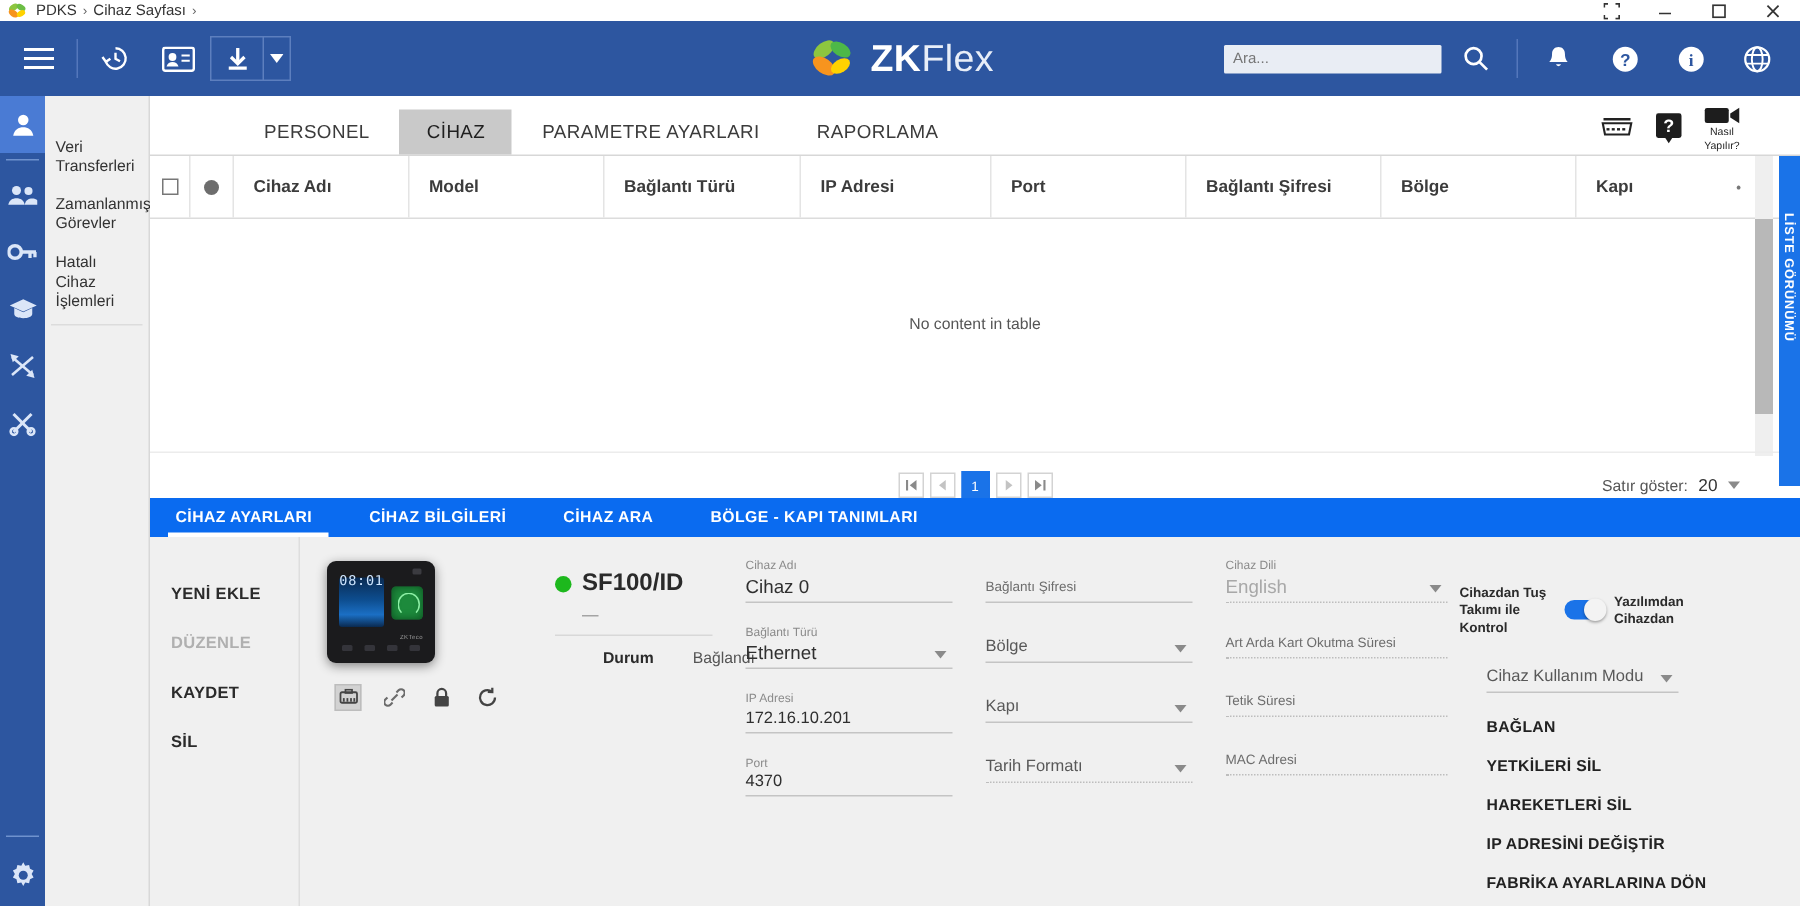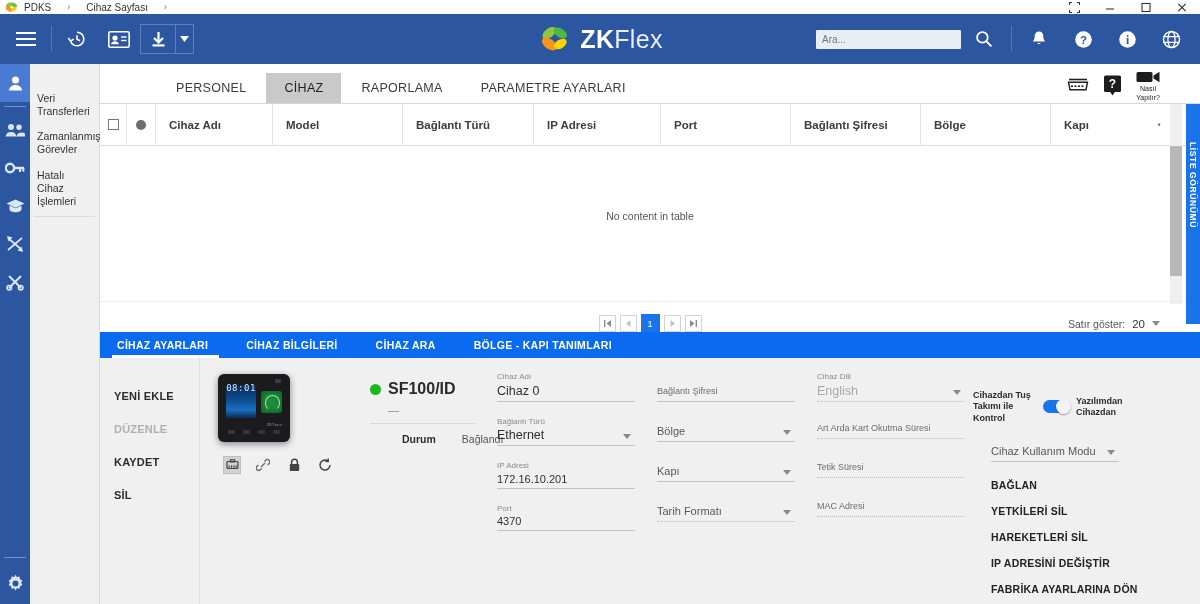--- a/index.html
+++ b/index.html
@@ -11,21 +11,21 @@
     color:#333;
   }
   #app { position:relative; width:1200px; height:604px; }
 
   
   .titlebar {
     position:absolute; left:0; top:0; width:1200px; height:14px;
     background:#ffffff; display:flex; align-items:center;
   }
   .tb-logo { width:18px; height:12px; margin-left:3px; position:relative; }
-  .tb-crumbs { display:flex; align-items:center; font-size:10px; color:#333; gap:16px; margin-left:3px;}
+  .tb-crumbs { display:flex; align-items:center; font-size:10px; color:#333; gap:4px; margin-left:3px;}
   .tb-crumbs .sep { color:#666; font-size:9px; }
   .tb-controls { margin-left:auto; display:flex; align-items:center; gap:0px; }
   .tb-btn { width:36px; height:14px; display:flex; align-items:center; justify-content:center;
             font-size:10px; color:#222; }
   .tb-btn.close { font-size:12px; }
 
   
   .header {
     position:absolute; left:0; top:14px; width:1200px; height:50px;
     background:#2d56a0; display:flex; align-items:center;
@@ -397,22 +397,22 @@
     <div class="s2-item">Zamanlanmış Görevler</div>
     <div class="s2-item">Hatalı Cihaz İşlemleri</div>
     <div class="s2-divider"></div>
   </div>
 
   <div class="content">
 
     <div class="tabs">
       <div class="tab">PERSONEL</div>
       <div class="tab active">CİHAZ</div>
+      <div class="tab">PARAMETRE AYARLARI</div>
       <div class="tab">RAPORLAMA</div>
-      <div class="tab">PARAMETRE AYARLARI</div>
       <div class="tabs-right">
         <div>
           <svg width="22" height="16" viewBox="0 0 22 16">
               <path d="M2 1.5h18" stroke="#222" stroke-width="1.6" fill="none"></path>
               <path d="M1.5 4.2h19l-1.5 7.5h-16z" fill="none" stroke="#222" stroke-width="1.4"></path>
               <g fill="#222">
                 <rect x="4" y="7.4" width="2" height="1.6"></rect>
                 <rect x="7.5" y="7.4" width="2" height="1.6"></rect>
                 <rect x="11" y="7.4" width="2" height="1.6"></rect>
                 <rect x="14.5" y="7.4" width="2" height="1.6"></rect>

